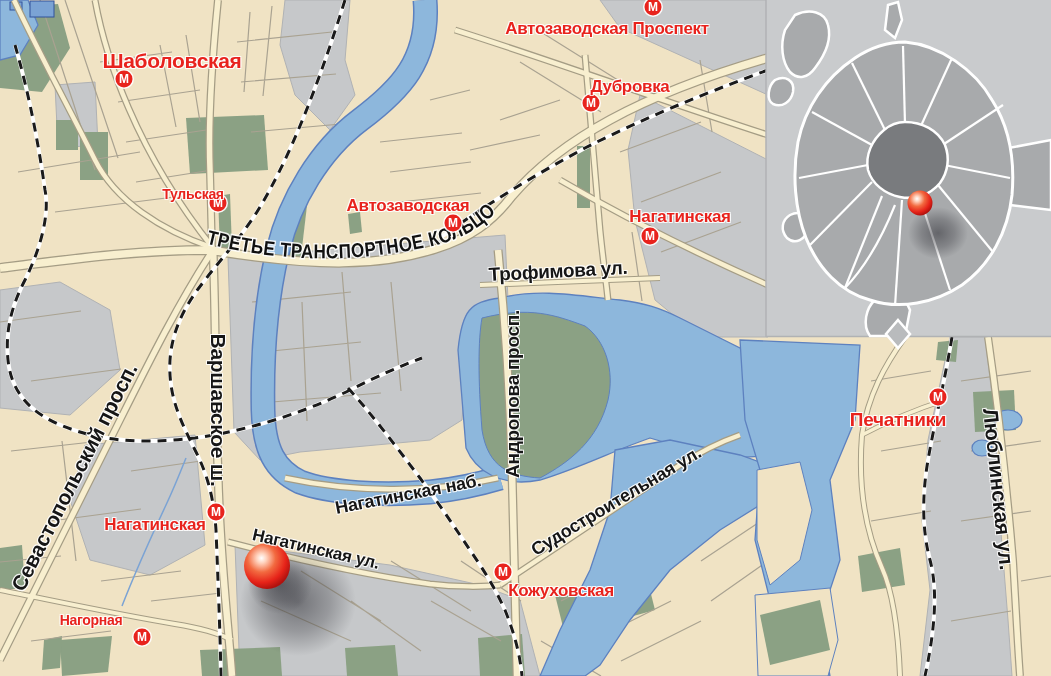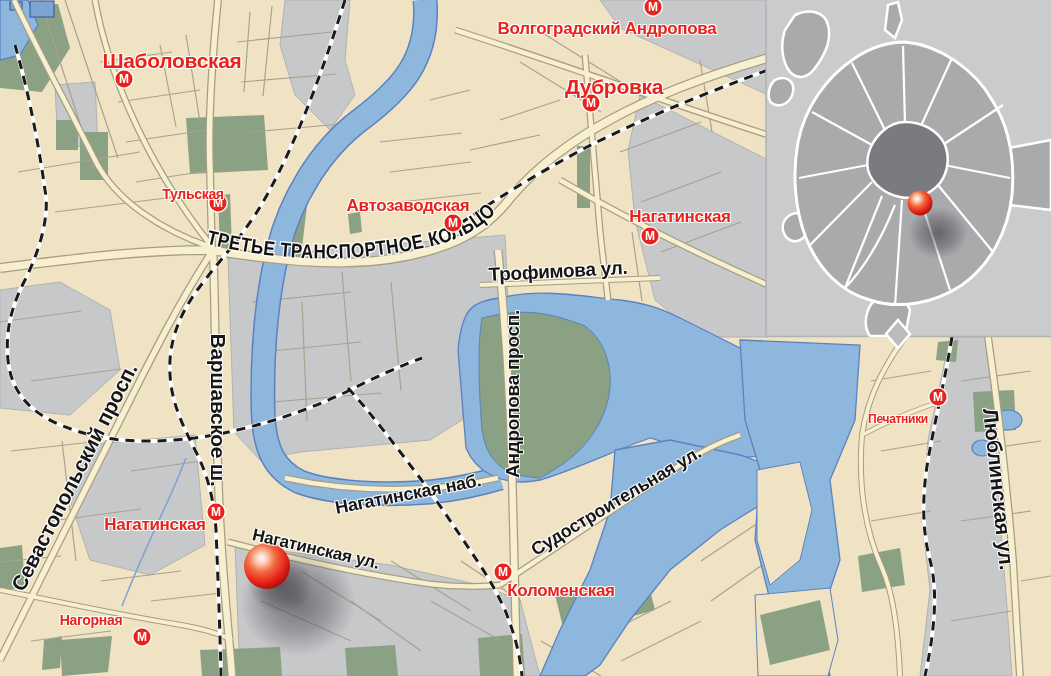--- a/index.html
+++ b/index.html
@@ -238,33 +238,33 @@
 <span class="m-icon" style="left:124px;top:79px">М</span>
 <div class="lbl st" style="left:172px;top:60px;font-size:21px">Шаболовская</div>
 
 <span class="m-icon" style="left:218px;top:203px">М</span>
 <div class="lbl st" style="left:193px;top:194px;font-size:14px">Тульская</div>
 
 <span class="m-icon" style="left:453px;top:223px">М</span>
 <div class="lbl st" style="left:408px;top:205px;font-size:17px">Автозаводская</div>
 
 <span class="m-icon" style="left:653px;top:7px">М</span>
-<div class="lbl st" style="left:607px;top:28px;font-size:17px">Волгоградский Андропова</div>
+<div class="lbl st" style="left:607px;top:28px;font-size:17px">Автозаводская Проспект</div>
 
 <span class="m-icon" style="left:591px;top:103px">М</span>
-<div class="lbl st" style="left:614px;top:86px;font-size:21px">Дубровка</div>
+<div class="lbl st" style="left:630px;top:86px;font-size:17px">Дубровка</div>
 
 <span class="m-icon" style="left:650px;top:236px">М</span>
 <div class="lbl st" style="left:680px;top:216px;font-size:17px">Нагатинская</div>
 
 <span class="m-icon" style="left:938px;top:397px">М</span>
-<div class="lbl st" style="left:898px;top:419px;font-size:12px">Печатники</div>
+<div class="lbl st" style="left:898px;top:419px;font-size:19px">Печатники</div>
 
 <span class="m-icon" style="left:216px;top:512px">М</span>
 <div class="lbl st" style="left:155px;top:524px;font-size:17px">Нагатинская</div>
 
 <span class="m-icon" style="left:142px;top:637px">М</span>
 <div class="lbl st" style="left:91px;top:620px;font-size:14px">Нагорная</div>
 
 <span class="m-icon" style="left:503px;top:572px">М</span>
-<div class="lbl st" style="left:561px;top:590px;font-size:17px">Коломенская</div>
+<div class="lbl st" style="left:561px;top:590px;font-size:17px">Кожуховская</div>
 
 </div>
 
 </body></html>

